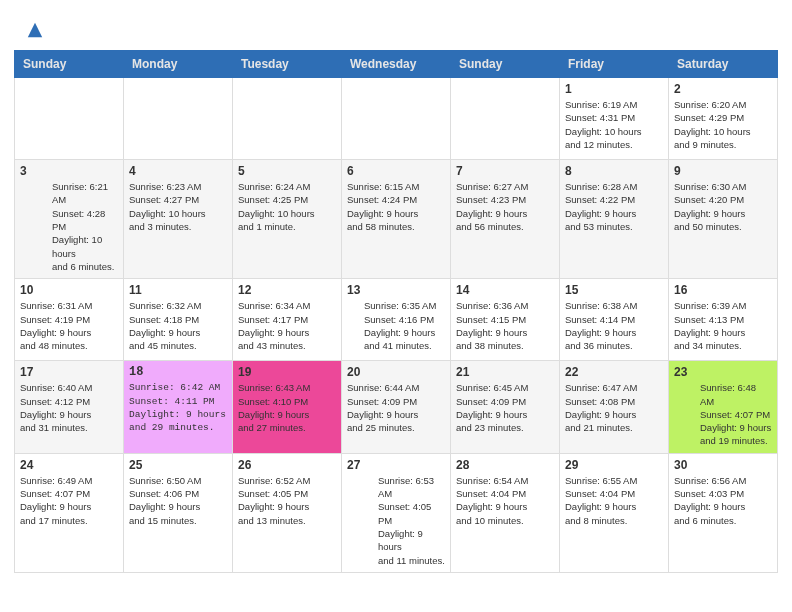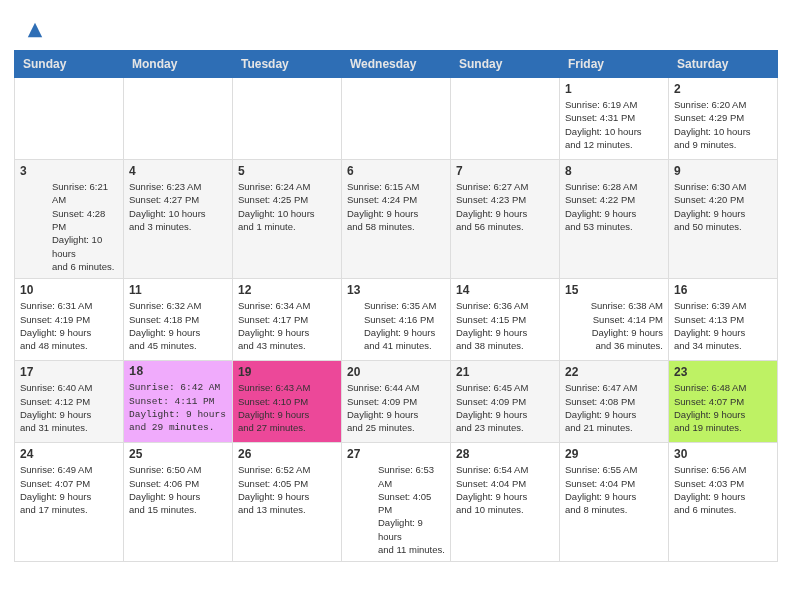--- a/index.html
+++ b/index.html
@@ -232,21 +232,21 @@
         </td>
         <td>
           <span class="day-num">14</span>
           <div class="day-info" style="white-space: pre-line;">Sunrise: 6:36 AM
 Sunset: 4:15 PM
 Daylight: 9 hours
 and 38 minutes.</div>
         </td>
         <td>
           <span class="day-num">15</span>
-          <div class="day-info" style="white-space: pre-line; text-align: right;">Sunrise: 6:38 AM
+          <div class="day-info" style="white-space: pre-line;">Sunrise: 6:38 AM
 Sunset: 4:14 PM
 Daylight: 9 hours
 and 36 minutes.</div>
         </td>
         <td>
           <span class="day-num">16</span>
           <div class="day-info" style="white-space: pre-line;">Sunrise: 6:39 AM
 Sunset: 4:13 PM
 Daylight: 9 hours
 and 34 minutes.</div>
@@ -290,21 +290,21 @@
         </td>
         <td style="background: rgb(245, 245, 245);">
           <span class="day-num">22</span>
           <div class="day-info" style="white-space: pre-line;">Sunrise: 6:47 AM
 Sunset: 4:08 PM
 Daylight: 9 hours
 and 21 minutes.</div>
         </td>
         <td style="background: #bef264;">
           <span class="day-num">23</span>
-          <div class="day-info" style="white-space: pre-line;">Sunrise: 6:48 AM
+          <div class="day-info" style="white-space: pre-line; margin-left: 26px;">Sunrise: 6:48 AM
 Sunset: 4:07 PM
 Daylight: 9 hours
 and 19 minutes.</div>
         </td>
       </tr>
       <tr>
         <td>
           <span class="day-num">24</span>
           <div class="day-info" style="white-space: pre-line;">Sunrise: 6:49 AM
 Sunset: 4:07 PM

